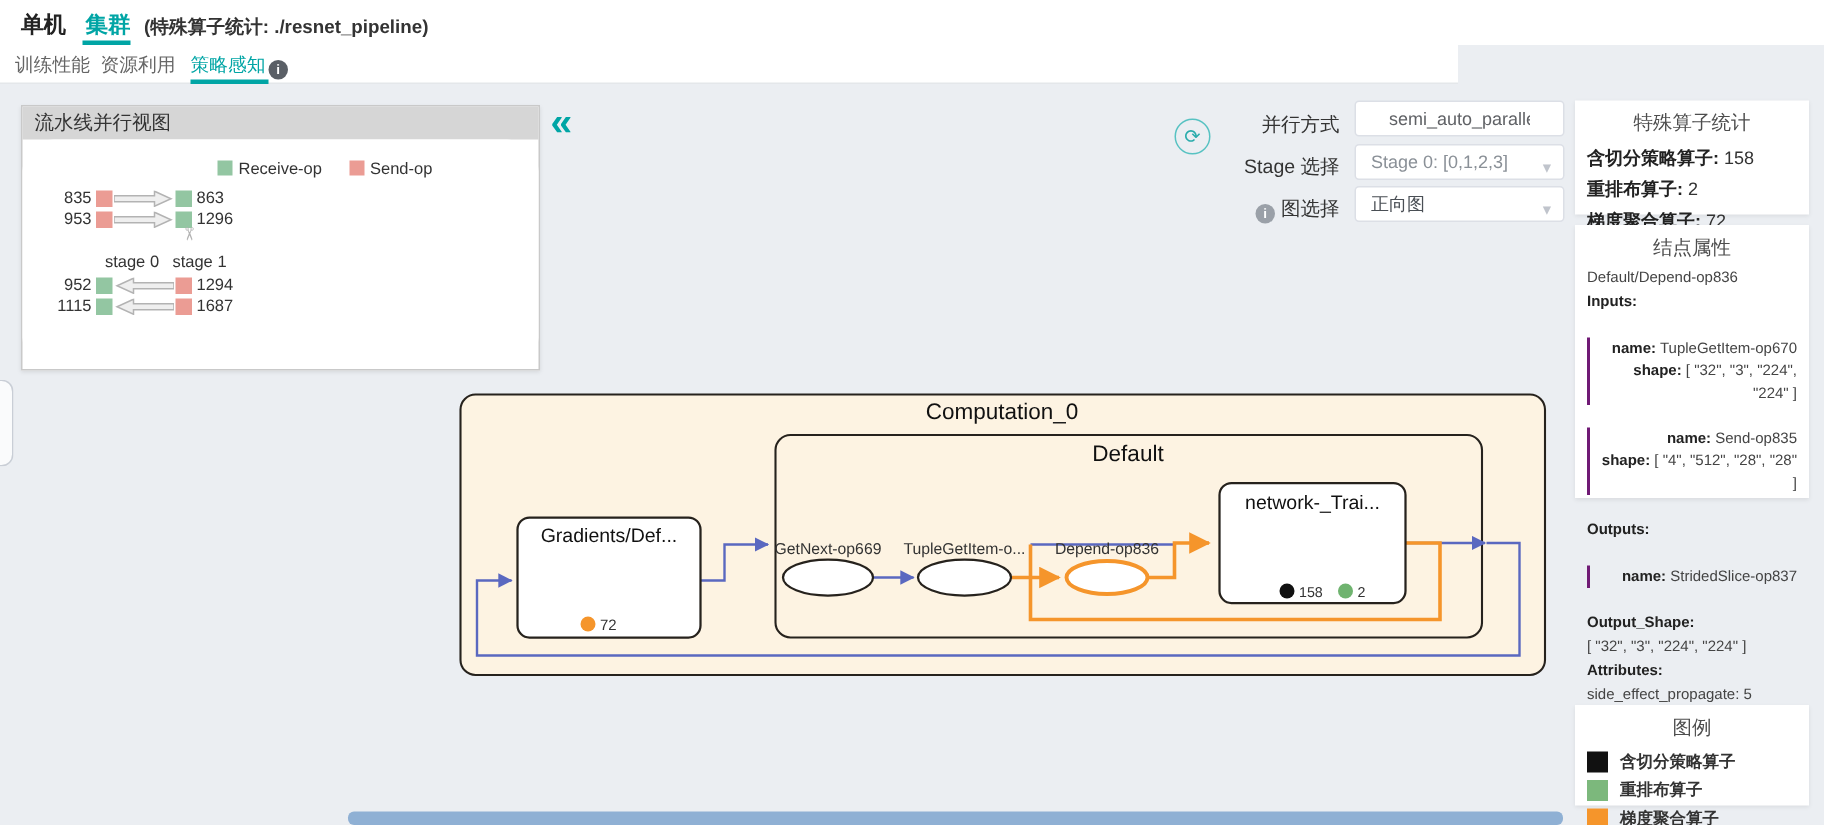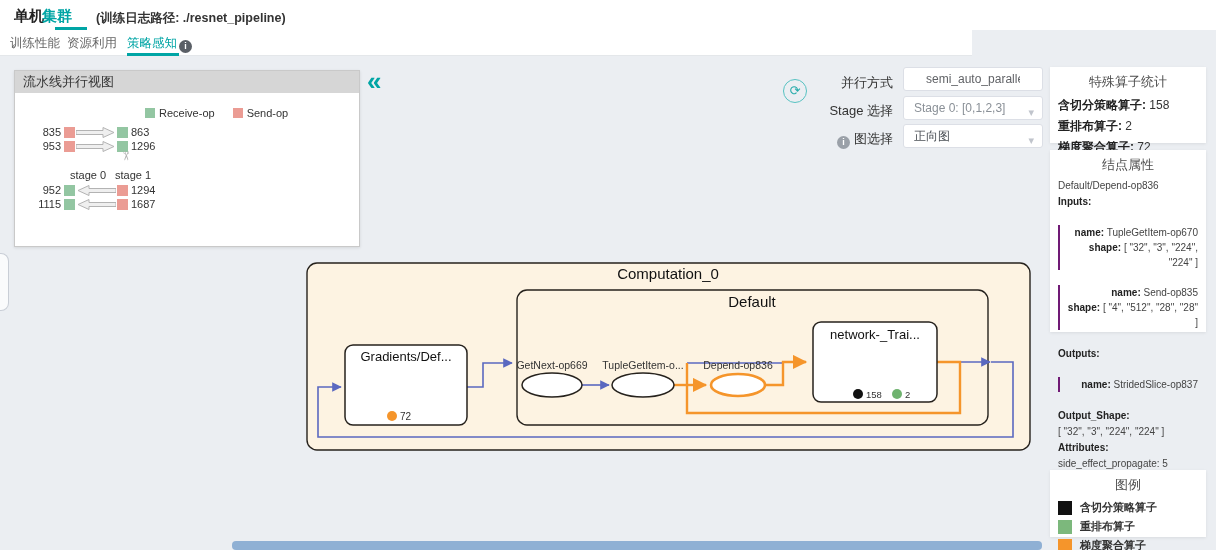--- a/index.html
+++ b/index.html
@@ -3,21 +3,21 @@
 <meta charset="utf-8">
 <style>
   * { margin:0; padding:0; box-sizing:border-box; }
   html,body { width:1216px; height:550px; overflow:hidden; }
   body { font-family:"Liberation Sans","DejaVu Sans",sans-serif; background:#ebeef2; position:relative; font-size:12px; color:#333; }
 
   
   .topbar { position:absolute; left:0; top:0; width:1216px; height:30px; background:#fff; }
   .topbar .mode { position:absolute; top:7px; font-size:15px; font-weight:bold; }
   .mode-single { left:14px; color:#222; }
-  .mode-cluster { left:42px; color:#00a5a5;text-align:center; }
+  .mode-cluster { left:57px; color:#00a5a5;text-align:center; }
   .cluster-underline { position:absolute; left:55px; top:27px; width:32px; height:3px; background:#00a5a5; }
   .log-path { position:absolute; left:96px; top:10px; font-size:12.5px; font-weight:bold; color:#333; }
 
   .tabbar { position:absolute; left:0; top:30px; width:972px; height:26px; background:#fff; border-bottom:1px solid #e4e7ea; }
   .tab { position:absolute; top:5px; font-size:12.5px; color:#666; cursor:pointer; }
   .tab.active { color:#00a5a5; }
   .tab-underline { position:absolute; left:127px; top:23px; width:52px; height:3px; background:#00a5a5; }
   .info-dot { display:inline-block; width:13px; height:13px; border-radius:50%; background:#5a5f66; color:#fff; font-size:9px; line-height:13px; text-align:center; font-weight:bold; vertical-align:-2px; margin-left:2px; }
   .info-dot.gray { background:#9aa0a8; margin-right:4px; margin-left:0; }
 
@@ -66,21 +66,21 @@
   .edge-handle { position:absolute; left:0; top:253px; width:9px; height:58px; background:#fafbfc; border:1px solid #c9ced6; border-left:none; border-radius:0 8px 8px 0; }
   .hscrollbar { position:absolute; left:232px; top:541px; width:810px; height:9px; background:#8fb0d4; border-radius:4px; }
 </style>
 </head>
 <body>
 
 <div class="topbar">
   <span class="mode mode-single">单机</span>
   <span class="mode mode-cluster">集群</span>
   <span class="cluster-underline"></span>
-  <span class="log-path">(训练日志路径: ./resnet_pipeline)</span>
+  <span class="log-path">(特殊算子统计: ./resnet_pipeline)</span>
 </div>
 
 <div class="tabbar">
   <span class="tab" style="left:10px">训练性能</span>
   <span class="tab" style="left:67px">资源利用</span>
   <span class="tab active" style="left:127px"><span>策略感知</span><span class="info-dot">i</span></span>
   <span class="tab-underline"></span>
 </div>
 
 <div class="pipeline-panel">

